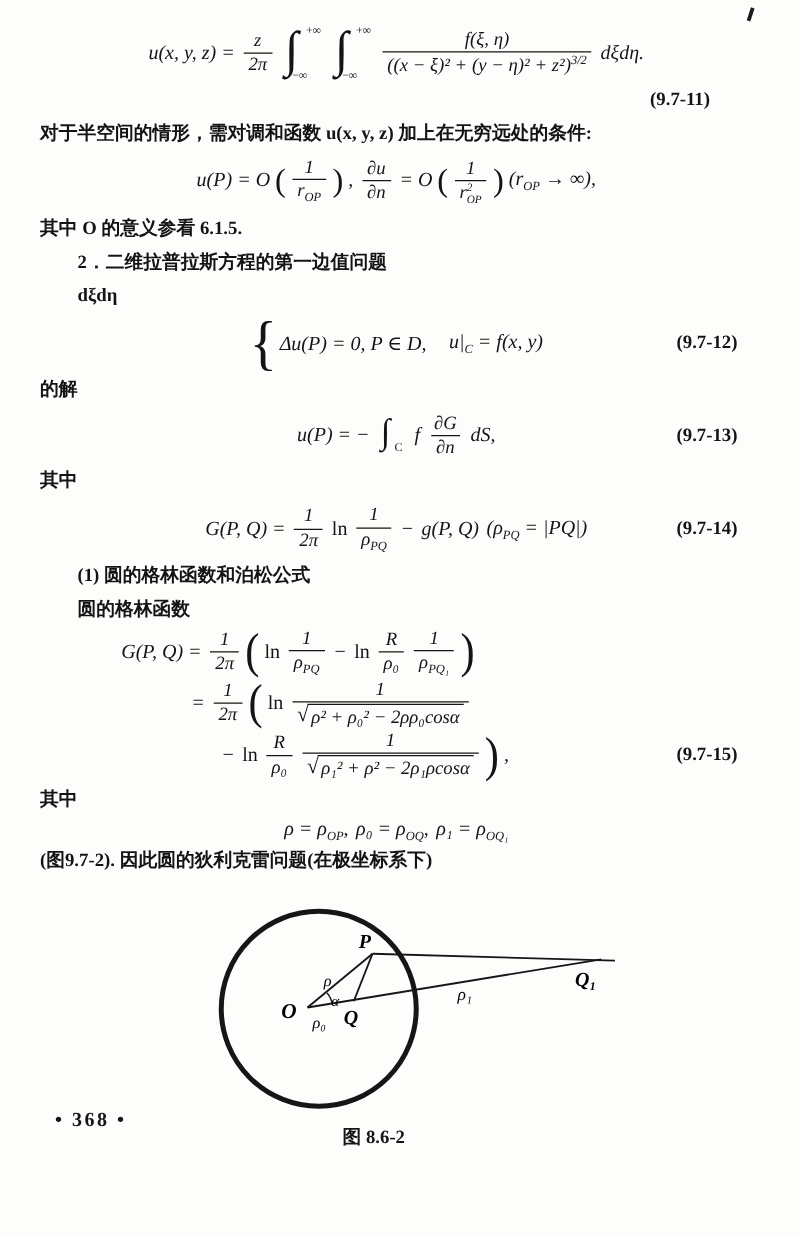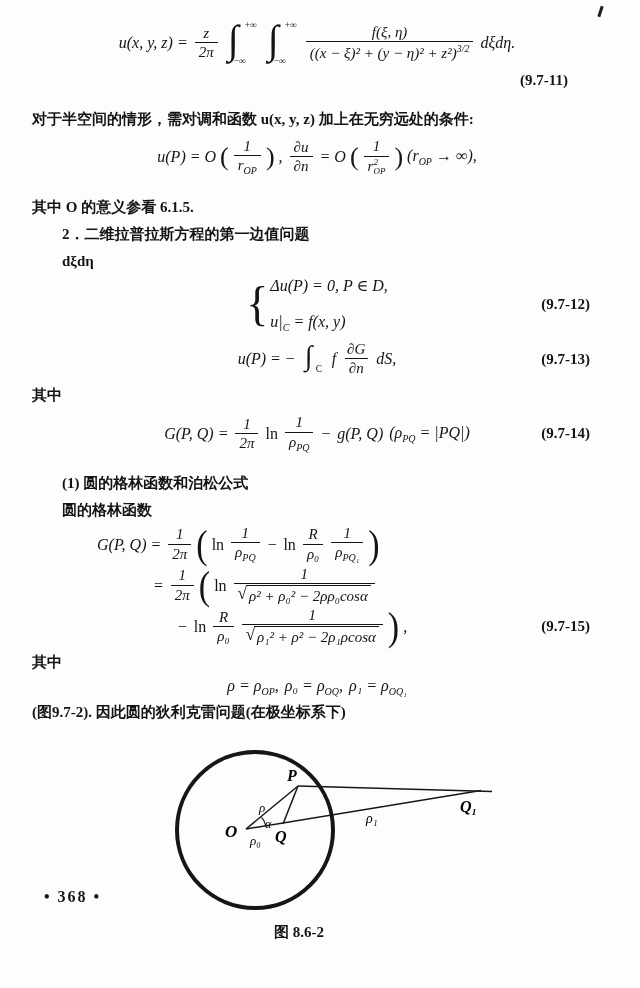--- a/index.html
+++ b/index.html
@@ -1,21 +1,21 @@
 <!DOCTYPE html>
 <html><head>
 <meta charset="utf-8">
 <style>
   html,body{margin:0;padding:0;background:#ffffff;}
   .page{position:relative;width:640px;height:988px;box-sizing:border-box;
         padding:14px 38px 0 32px;background:#fdfdfb;color:#151515;
         font-family:"Liberation Serif","DejaVu Serif",serif;overflow:hidden;}
   .t{margin:0;font-size:15px;line-height:1.4;font-weight:600;color:#141414;}
   .indent{padding-left:2em;}
-  .mt4{margin-top:4px;} .mt6{margin-top:6px;} .mt8{margin-top:20px;}
+  .mt4{margin-top:4px;} .mt6{margin-top:6px;} .mt8{margin-top:8px;}
   
   .eq{position:relative;display:flex;align-items:center;justify-content:center;
       font-style:italic;font-size:16px;color:#141414;margin:6px 0;}
   .eq .chunk{margin:0 3px;white-space:pre;font-style:italic;}
   .eq .rm{font-style:normal;}
   .lbl{position:absolute;right:12px;font-style:normal;font-size:15px;font-weight:600;}
   .eqlabel-row{text-align:right;padding-right:34px;font-size:15px;font-weight:600;margin-top:2px;}
   .fr{display:inline-flex;flex-direction:column;align-items:center;margin:0 4px;font-size:15px;}
   .fr .n{padding:0 4px;line-height:1.15;}
   .fr .d{border-top:1.4px solid #141414;padding:1px 4px 0;line-height:1.15;}
@@ -24,21 +24,21 @@
   .int .g{position:absolute;left:0;top:-3px;font-size:40px;line-height:46px;font-weight:400;}
   .int .s{position:absolute;font-size:9.5px;font-style:normal;}
   .int .up{top:0;left:17px;} .int .dn{bottom:0;left:6px;}
   .int.small{width:22px;height:34px;}
   .int.small .g{font-size:28px;line-height:34px;}
   .int.small .dn{bottom:2px;left:11px;}
   .bigp{font-size:34px;font-weight:400;font-style:normal;line-height:1;display:inline-block;
         transform:scaleY(1.15);margin:0 1px;}
   .medp{font-size:26px;font-weight:400;font-style:normal;line-height:1;display:inline-block;margin:0 1px;}
   .brace{font-size:46px;font-weight:400;font-style:normal;line-height:1;transform:scaleY(1.05);margin-right:2px;}
-  .syscol{display:flex;flex-direction:column;gap:18px;text-align:left;font-style:italic;}
+  .syscol{display:flex;flex-direction:row;gap:18px;text-align:left;font-style:italic;}
   .sqrt{display:inline-flex;align-items:flex-start;font-style:italic;}
   .sqrt .sg{font-style:normal;font-size:17px;line-height:1.1;margin-right:-1px;}
   .sqrt .bd{border-top:1.3px solid #141414;padding:1px 3px 0;line-height:1.2;}
   .supsub{display:inline-flex;flex-direction:column;align-items:flex-start;line-height:1;vertical-align:middle;}
   .supsub .ss-u{font-size:9px;} .supsub .ss-d{font-size:9px;}
   .gap16{margin-left:16px;} .gap10{margin-left:10px;}
   .left1{justify-content:flex-start;padding-left:62px;}
   .left2{justify-content:flex-start;padding-left:118px;}
   .left3{justify-content:flex-start;padding-left:142px;}
   .figwrap{margin-top:8px;}
@@ -113,20 +113,21 @@
 
   <div class="eq" style="margin:4px 0;">
     <span class="brace">{</span>
     <span class="syscol">
       <span>Δu(P) = 0,  P ∈ D,</span>
       <span><span>u|</span><sub>C</sub><span> = f(x, y)</span></span>
     </span>
     <span class="lbl">(9.7-12)</span>
   </div>
 
+  <p class="t mt4">的解</p>
 
   <div class="eq" style="margin:8px 0;">
     <span class="chunk">u(P) = −</span>
     <span class="int small">
       <span class="g">∫</span>
       <span class="s dn">C</span>
     </span>
     <span class="chunk">f</span>
     <span class="fr">
       <span class="n">∂G</span>

